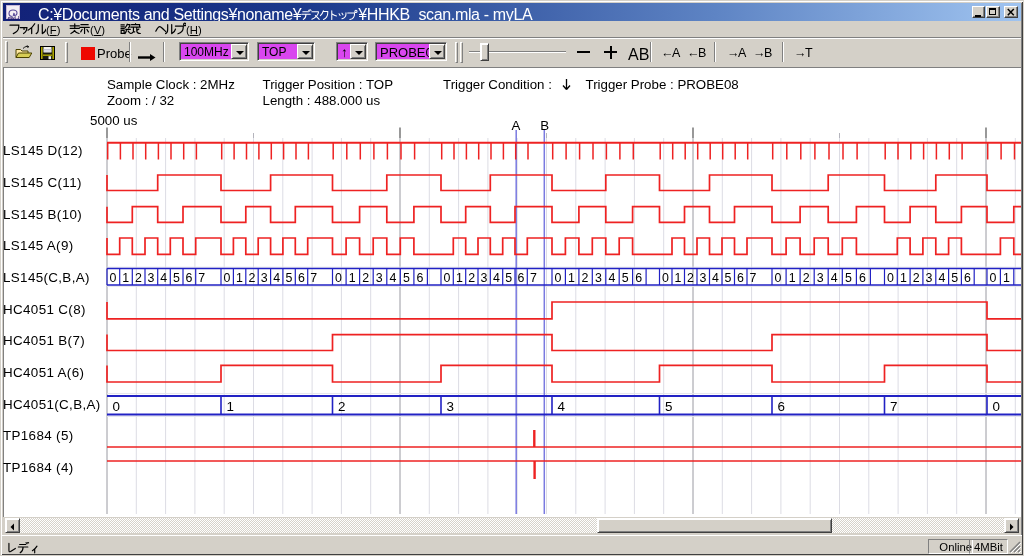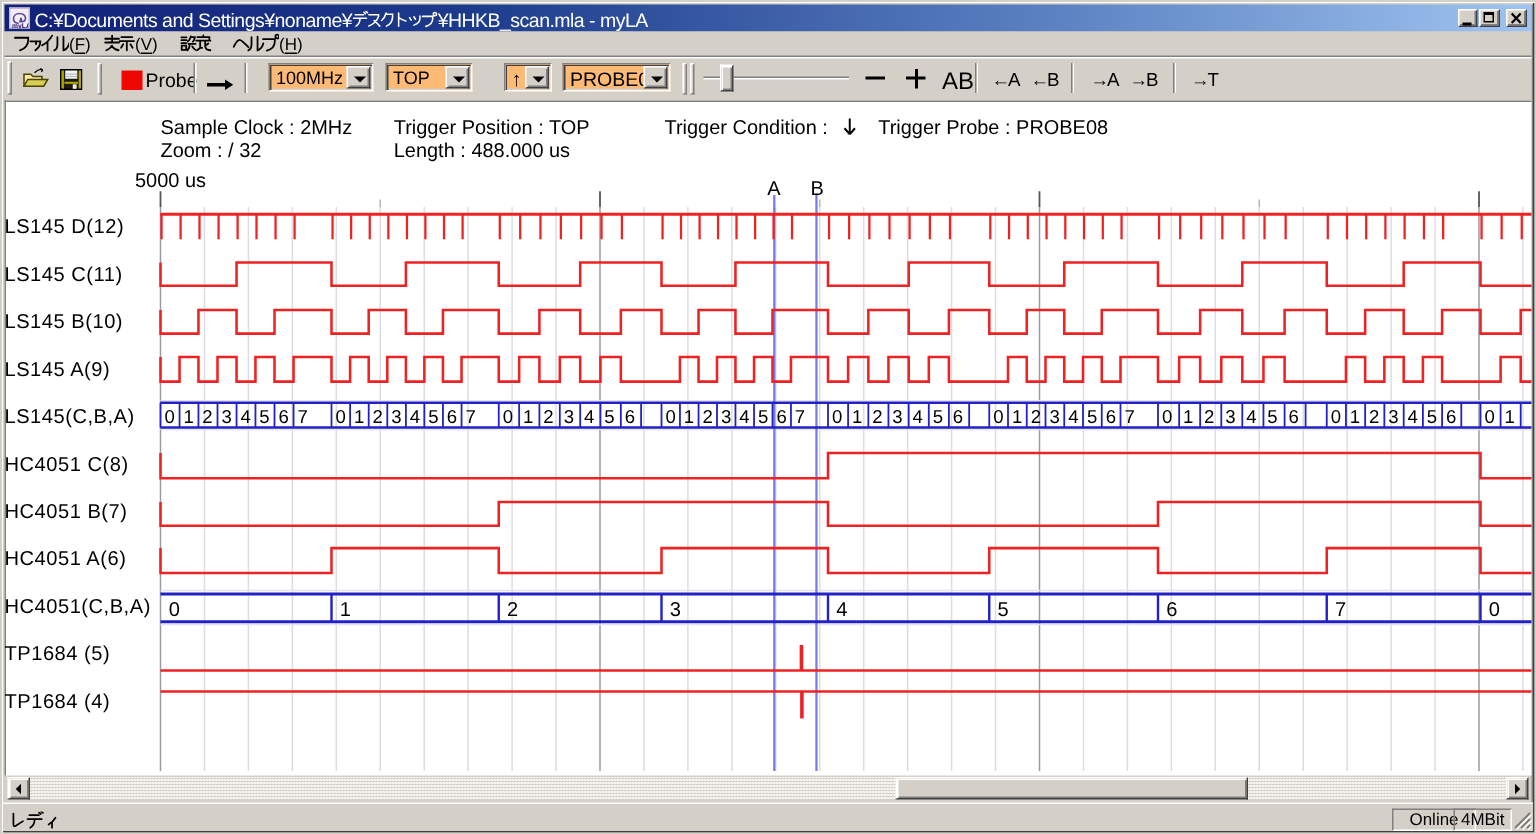--- a/index.html
+++ b/index.html
@@ -1,34 +1,34 @@
 <!DOCTYPE html>
 <html><head><meta charset="utf-8"><style>
 *{margin:0;padding:0;box-sizing:border-box}
 html,body{width:1024px;height:556px;overflow:hidden}
 body{font-family:"Liberation Sans",sans-serif;background:#d4d0c8;position:relative}
 .abs{position:absolute}
 .raised2{box-shadow:inset 1px 1px 0 #fff, inset -1px -1px 0 #808080}
 .sunk{border-top:1px solid #808080;border-left:1px solid #808080;border-right:1px solid #fff;border-bottom:1px solid #fff}
-.combo{position:absolute;top:42px;height:19px;background:#fdba74;border:1px solid;border-color:#808080 #fff #fff #808080;box-shadow:inset 1px 1px 0 #404040, inset -1px -1px 0 #d4d0c8}
+.combo{position:absolute;top:42px;height:19px;background:#d946ef;border:1px solid;border-color:#808080 #fff #fff #808080;box-shadow:inset 1px 1px 0 #404040, inset -1px -1px 0 #d4d0c8}
 .combo .txt{position:absolute;left:4px;top:2px;font-size:12px;color:#000;white-space:pre}
 .combo .btn{position:absolute;right:1px;top:1px;bottom:1px;width:16px;background:#d4d0c8;border:1px solid;border-color:#fff #404040 #404040 #fff;box-shadow:inset 1px 1px 0 #d4d0c8, inset -1px -1px 0 #808080}
 .combo .btn:after{content:"";position:absolute;left:4px;top:6px;border:4px solid transparent;border-top:4px solid #000}
 .sep{position:absolute;top:42px;height:20px;width:2px;border-left:1px solid #808080;border-right:1px solid #fff}
 .tbtxt{position:absolute;font-size:13px;color:#000}
 </style></head>
 <body>
 <div class="abs" style="left:0;top:0;width:1024px;height:556px;border:1px solid #d4d0c8;box-shadow:inset 1px 1px 0 #fff, inset -1px -1px 0 #404040, inset 2px 2px 0 #d4d0c8, inset -2px -2px 0 #808080"></div>
 <div class="abs" style="left:3px;top:3px;width:1018px;height:17.5px;background:linear-gradient(to right,#122178,#1c3a8c 30%,#5e84c4 70%,#a0c4f0)"></div>
 <div class="abs" style="left:6px;top:5px;width:14px;height:14px;background:#f4eef4;border:1px solid #c8b8d8">
 <svg width="12" height="12" viewBox="0 0 12 12">
       <path d="M6,2 C3.5,2 2,3.5 2,5.5 C2,7.5 3.5,8.5 5.5,8.5 M6,2 C8.5,2 10,3.5 10,5 C10,6.5 9,7.5 7.5,7.5 L7,5 L6.2,8" stroke="#5a4a9a" stroke-width="1.1" fill="none"></path>
       <text x="1" y="11.5" font-size="4.5" font-family="Liberation Sans,sans-serif" fill="#201060" font-weight="bold">myLA</text>
     </svg></div>
-<div class="abs" style="left:23px;top:6px;font-size:13px;color:#fff;white-space:pre;letter-spacing:-0.35px">C:¥Documents and Settings¥noname¥<svg width="57" height="13" viewBox="0 0 68.39999999999999 15.6" style="vertical-align:-2px">
+<div class="abs" style="left:38px;top:6px;font-size:16px;color:#fff;white-space:pre;letter-spacing:-0.35px">C:¥Documents and Settings¥noname¥<svg width="57" height="13" viewBox="0 0 68.39999999999999 15.6" style="vertical-align:-2px">
       <path d="M2.2,2.2 H9 M0.8,5 H11.2 M6,5 C6,7.8 5,10 2.8,11.3 M9.2,0.3 L10.4,1.3 M10.8,-0.5 L12,0.5" transform="translate(0.0,1.2)" stroke="#fff" stroke-width="1.25" fill="none" stroke-linecap="round"></path>
       <path d="M2,2.2 H9.8 V3.5 C8.8,6.5 5.5,9.8 2,11.2 M6.2,6.8 C7.8,8.2 9.8,10.2 10.8,11.3" transform="translate(11.04,1.2)" stroke="#fff" stroke-width="1.25" fill="none" stroke-linecap="round"></path>
       <path d="M4.8,0.8 C4.2,3.2 3,5.2 1.2,6.8 M4.8,1.8 H10 V3.5 C10,6.8 8.2,9.8 5,11.3" transform="translate(22.08,1.2)" stroke="#fff" stroke-width="1.25" fill="none" stroke-linecap="round"></path>
       <path d="M3.8,0.8 V11.3 M3.8,4.5 C5.8,5.8 7.8,6.8 9.5,7.2" transform="translate(33.12,1.2)" stroke="#fff" stroke-width="1.25" fill="none" stroke-linecap="round"></path>
       <path d="M1.5,4.5 L2.8,6.5 M5,3.8 L6.2,5.8 M9.8,3.2 V5 C9.8,7.5 8,9.5 5,10.5" transform="translate(44.16,1.2)" stroke="#fff" stroke-width="1.25" fill="none" stroke-linecap="round"></path>
       <path d="M0.8,3.5 H9 V5 C9,8 7,10.5 3.5,11.5 M10.7,1.7 m-1.3,0 a1.3,1.3 0 1,0 2.6,0 a1.3,1.3 0 1,0 -2.6,0" transform="translate(55.199999999999996,1.2)" stroke="#fff" stroke-width="1.25" fill="none" stroke-linecap="round"></path>
     </svg>¥HHKB_scan.mla - myLA</div>
 <div class="abs" style="left:971.5px;top:5.5px;width:13.8px;height:12.8px;background:#d4d0c8;border:1px solid;border-color:#ffffff #404040 #404040 #ffffff;box-shadow:inset -1px -1px 0 #808080">
     <div class="abs" style="left:2px;top:8px;width:6px;height:2px;background:#000"></div>
   </div>
@@ -250,18 +250,18 @@
 <div class="abs raised2" style="left:1004px;top:518px;width:15px;height:14.5px;background:#d4d0c8;border:1px solid;border-color:#fff #404040 #404040 #fff"><svg width="13" height="12">
       <path d="M5,2.5 L8.5,6 L5,9.5 Z" fill="#000"></path>
     </svg></div>
 <div class="abs raised2" style="left:597px;top:518px;width:235px;height:14.5px;background:#d4d0c8;border:1px solid;border-color:#fff #404040 #404040 #fff"></div>
 <div class="abs" style="left:2px;top:535px;width:1020px;height:19px;background:#d4d0c8;border-top:1px solid #fff"></div>
 <div class="abs" style="left:6px;top:540px"><svg width="36" height="14" viewBox="0 0 39.27272727272727 15.272727272727273" style="vertical-align:-2px">
       <path d="M3.2,1 V8.5 C3.2,10.2 3.8,10.5 5,9.8 L10.2,6.5" transform="translate(0.0,0.5)" stroke="#000" stroke-width="1.25" fill="none" stroke-linecap="round"></path>
       <path d="M2.2,2.2 H9 M0.8,5 H11.2 M6,5 C6,7.8 5,10 2.8,11.3 M9.2,0.3 L10.4,1.3 M10.8,-0.5 L12,0.5" transform="translate(12.654545454545454,0.5)" stroke="#000" stroke-width="1.25" fill="none" stroke-linecap="round"></path>
       <path d="M8.5,4 C7,6.5 5.2,8 3.5,9 M6,7.2 V11.3" transform="translate(25.30909090909091,0.5)" stroke="#000" stroke-width="1.25" fill="none" stroke-linecap="round"></path>
     </svg></div>
-<div class="abs sunk" style="left:928px;top:538.5px;width:56px;height:15.5px;font-size:11.3px;color:#000;text-align:center;line-height:14px">Online</div>
+<div class="abs sunk" style="left:928px;top:538.5px;width:45px;height:15.5px;font-size:11.3px;color:#000;text-align:right;line-height:14px">Online</div>
 <div class="abs sunk" style="left:969px;top:538.5px;width:39px;height:15.5px;font-size:11.3px;color:#000;text-align:center;line-height:14px">4MBit</div>
 <div class="abs" style="left:1008px;top:540px"><svg width="14" height="14">
       <path d="M12,2 L2,12 M12,6 L6,12 M12,10 L10,12" stroke="#808080" stroke-width="1.5"></path>
       <path d="M13,3 L3,13 M13,7 L7,13 M13,11 L11,13" stroke="#fff" stroke-width="1"></path>
     </svg></div>
 
 </body></html>

